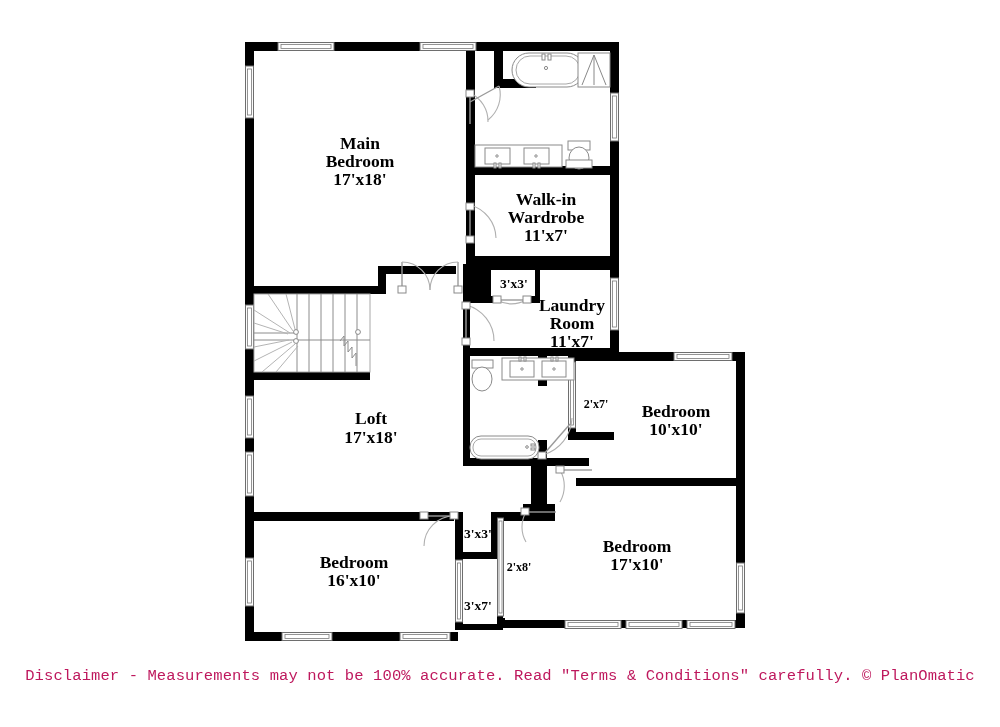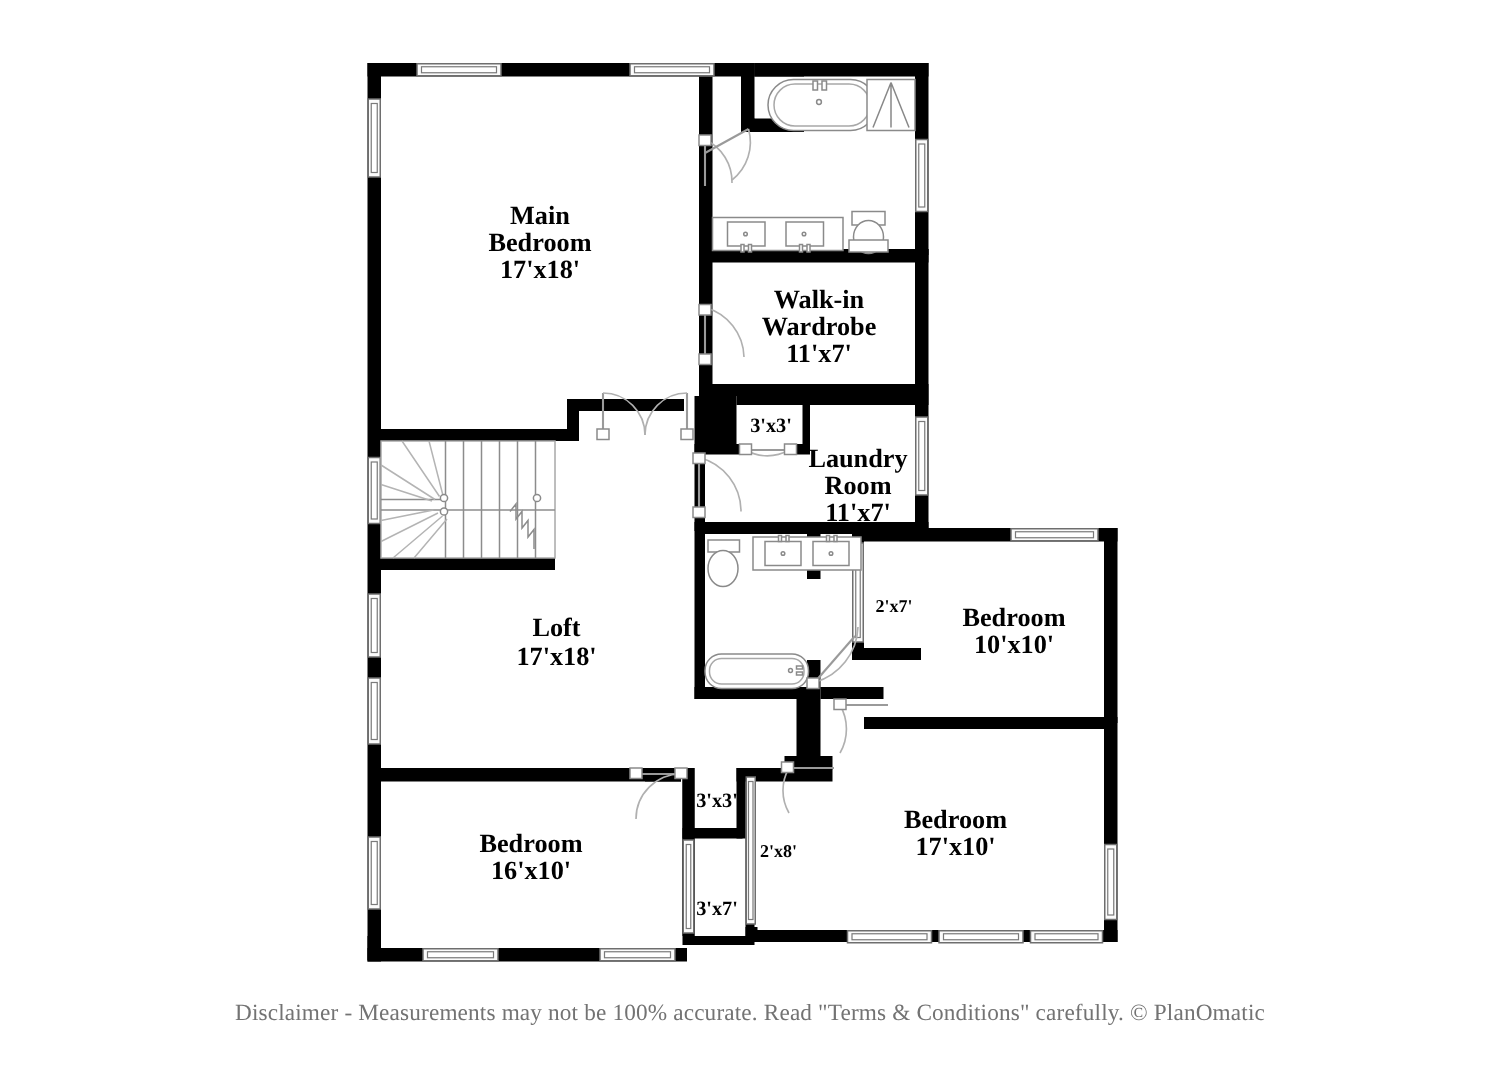--- a/index.html
+++ b/index.html
@@ -24,22 +24,22 @@
 
   .rlabel{font-family:"Liberation Serif",serif;font-weight:bold;fill:#000;text-anchor:middle;}
   .rl-big{font-size:17.5px;}
   .rl-dim{font-size:17.5px;}
   .rl-sm{font-size:13.5px;}
   .rl-xs{font-size:12px;}
 
   
   #disclaimer{
     position:absolute;left:0;top:667px;width:1000px;
-    text-align:center;font-family:Liberation Serif, serif;
-    font-size:15.5px;color:#737373;letter-spacing:.1px;white-space:nowrap;
+    text-align:center;font-family:Liberation Mono, monospace;
+    font-size:15.5px;color:#be185d;letter-spacing:.1px;white-space:nowrap;
   }
 </style>
 </head>
 <body>
 
 <div id="page">
 
   <div id="plan">
   <svg class="plan-svg" viewBox="0 0 1000 660" xmlns="http://www.w3.org/2000/svg">
 

